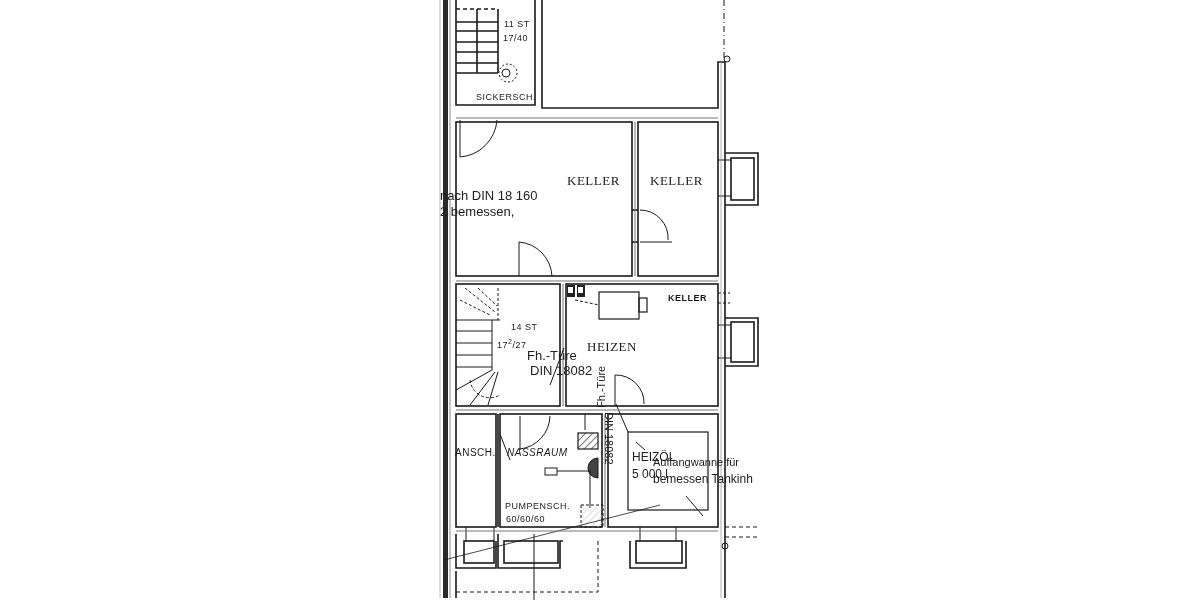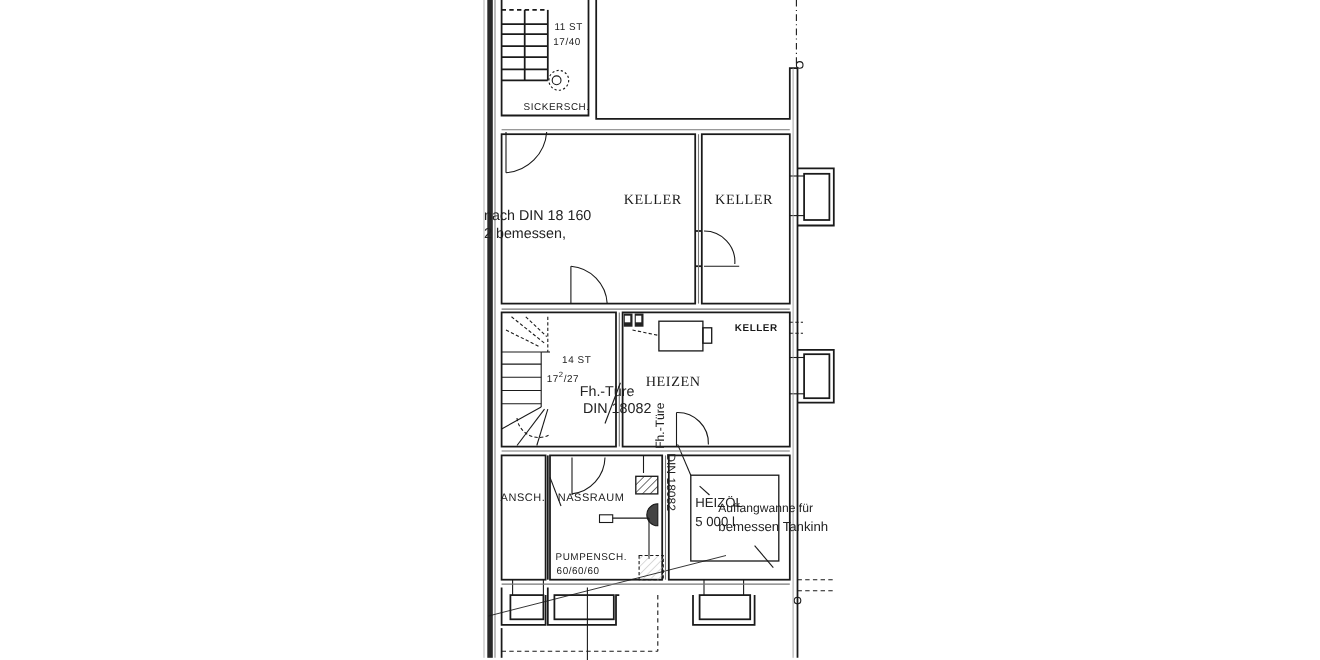--- a/index.html
+++ b/index.html
@@ -183,21 +183,21 @@
   <span class="lbl stamp" style="left:527px;top:349px;">Fh.-Türe</span>
   <span class="lbl stamp" style="left:530px;top:364px;">DIN 18082</span>
 
   <span class="lbl room" style="left:587px;top:340px;">HEIZEN</span>
   <span class="lbl small" style="left:668px;top:294px;font-weight:bold;">KELLER</span>
 
   <span class="lbl stamp" style="left:596px;top:408px;transform:rotate(-90deg);transform-origin:left top;font-size:11px;">Fh.-Türe</span>
   <span class="lbl stamp" style="left:614px;top:412px;transform:rotate(90deg);transform-origin:left top;font-size:11px;">DIN 18082</span>
 
   <span class="lbl small" style="left:455px;top:448px;font-size:10px;">ANSCH.</span>
-  <span class="lbl small" style="left:507px;top:448px;font-size:10px;">NASSRAUM</span>
+  <span class="lbl small" style="left:507px;top:448px;font-size:10px;font-style:italic;">NASSRAUM</span>
   <span class="lbl small" style="left:505px;top:502px;">PUMPENSCH.</span>
   <span class="lbl small" style="left:506px;top:515px;">60/60/60</span>
 
   <span class="lbl stamp" style="left:632px;top:451px;font-size:12px;text-align:right;">HEIZÖL</span>
   <span class="lbl stamp" style="left:632px;top:468px;font-size:12px;">5 000 l</span>
   <span class="lbl stamp" style="left:653px;top:457px;font-size:11px;">Auffangwanne für</span>
   <span class="lbl stamp" style="left:653px;top:473px;font-size:12px;">bemessen Tankinh</span>
 </div>
 
 </body></html>

